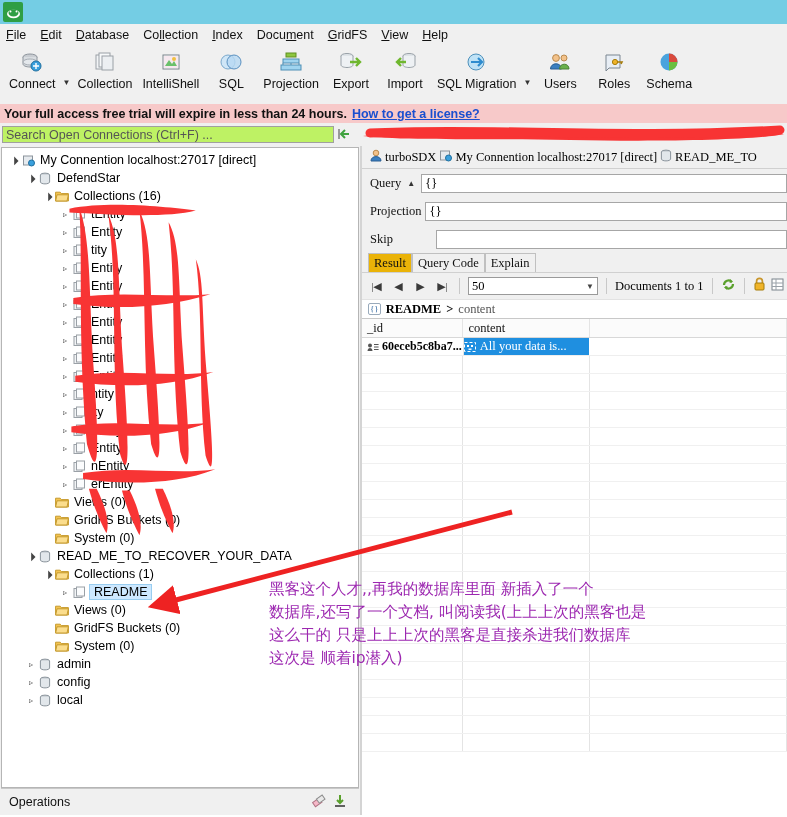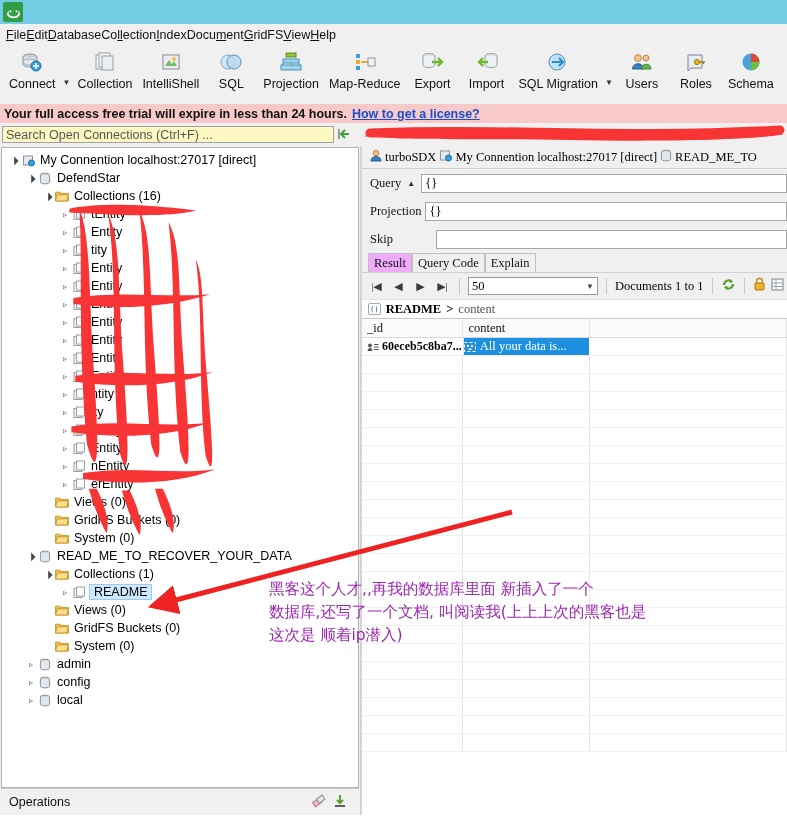--- a/index.html
+++ b/index.html
@@ -10,39 +10,39 @@
     font-size:12px;color:#000;
     position:relative;
   }
   
   #titlebar{height:24px;background:#74cde4;display:flex;align-items:center;}
   #app-logo{width:20px;height:20px;margin-left:3px;background:#2f9e44;border-radius:2px;
             display:flex;align-items:center;justify-content:center;}
   #app-logo svg{display:block;}
   
   #menubar{height:22px;background:#f0f0f0;display:flex;align-items:center;
-           padding-left:6px;border-bottom:1px solid #f0f0f0;}
+           padding-left:6px;gap:14px;border-bottom:1px solid #f0f0f0;}
   .menu-item{font-size:12.5px;color:#111;cursor:default;white-space:nowrap;}
   .menu-item u{text-decoration:underline;}
   
   #toolbar{height:57px;background:#f0f0f0;display:flex;align-items:flex-start;
            padding-left:4px;position:relative;}
   .tb-btn{width:auto;min-width:44px;padding:2px 5px 0 5px;display:flex;flex-direction:column;
           align-items:center;cursor:default;text-align:center;}
   .tb-ico{height:26px;width:30px;display:flex;align-items:center;justify-content:center;}
   .tb-lbl{font-size:12.5px;color:#111;margin-top:2px;white-space:nowrap;}
   .tb-caret{align-self:center;margin:0 2px;font-size:8px;color:#333;padding-top:14px;}
   
   #trial{height:19px;background:#f7c9c9;display:flex;align-items:center;padding-left:4px;
          font-size:12.5px;font-weight:bold;color:#111;}
   #trial a{color:#1a4fcf;text-decoration:underline;margin-left:5px;font-weight:bold;}
   
   #searchrow{height:23px;background:#f0f0f0;display:flex;align-items:center;
              padding:0 2px;gap:3px;position:relative;}
-  #search-input{width:332px;height:17px;border:1px solid #a0a0a0;background:#fef9c3;
+  #search-input{width:332px;height:17px;border:1px solid #a0a0a0;background:#bef264;
                 font-size:12.5px;padding:0 3px;color:#555;box-sizing:border-box;}
   #search-input::placeholder{color:#555;}
   #collapse-icon{width:14px;text-align:center;font-size:11px;color:#2f9e44;}
   #redact-top{position:absolute;left:360px;top:0;width:427px;height:23px;overflow:hidden;}
   
   #main{display:flex;height:669px;background:#f0f0f0;}
   
   #sidebar{width:360px;background:#f0f0f0;display:flex;flex-direction:column;
            position:relative;box-sizing:border-box;padding:1px 1px 0 1px;}
   #tree{flex:1;background:#fff;border:1px solid #b5b5b5;overflow:hidden;position:relative;
@@ -65,21 +65,21 @@
               border-bottom:1px solid #d0d0d0;}
   .qrow{height:28px;display:flex;align-items:center;padding-left:8px;gap:4px;}
   .qlabel{font-size:12.5px;color:#111;}
   .qsort{font-size:8px;color:#333;width:12px;text-align:center;}
   .qinput{flex:1;height:19px;border:1px solid #a6a6a6;background:#fff;font-size:12.5px;
           padding:0 3px;box-sizing:border-box;display:flex;align-items:center;color:#000;
           margin-right:0;}
   #tabs{height:19px;display:flex;align-items:flex-end;padding-left:6px;gap:0;}
   .tab{height:18px;padding:0 5px;font-size:12.5px;display:flex;align-items:center;
        background:#f0f0f0;border:1px solid #c0c0c0;border-bottom:none;color:#111;}
-  .tab.active{background:#f0abfc;}
+  .tab.active{background:#eab308;}
   #resultbar{height:26px;background:#f0f0f0;display:flex;align-items:center;gap:5px;
              padding-left:6px;border-top:1px solid #d0d0d0;}
   .navbtn{width:17px;text-align:center;font-size:11px;color:#3a3a3a;}
   .vsep{width:1px;height:16px;background:#c8c8c8;margin:0 3px;}
   #pagesize{width:130px;height:18px;border:1px solid #9a9a9a;background:#fff;font-size:12.5px;
             display:flex;align-items:center;justify-content:space-between;padding:0 3px;
             box-sizing:border-box;}
   #docrange{font-size:12.5px;color:#000000;}
   #pathbar{height:18px;background:#fff;display:flex;align-items:center;gap:5px;
            padding-left:6px;font-size:12.5px;border-top:1px solid #e2e2e2;}
@@ -184,32 +184,20 @@
       <svg width="26" height="20" viewBox="0 0 26 20">
         <rect x="8" y="1" width="10" height="4" fill="#8dc63f" stroke="#5f8f22"></rect>
         <rect x="5" y="7" width="16" height="4" fill="#9fd4ef" stroke="#4e8fb5"></rect>
         <rect x="3" y="13" width="20" height="5" fill="#9fd4ef" stroke="#4e8fb5"></rect>
         <path d="M5 13v-2M13 13v-2M21 13v-2" stroke="#4e8fb5"></path>
       </svg>
     </span>
     <span class="tb-lbl">Projection</span>
   </div>
 
-  <div class="tb-btn">
-    <span class="tb-ico">
-      <svg width="24" height="20" viewBox="0 0 24 20">
-        <rect x="3" y="2" width="4" height="4" fill="#3aa0dd"></rect>
-        <rect x="3" y="8" width="4" height="4" fill="#f0a830"></rect>
-        <rect x="3" y="14" width="4" height="4" fill="#3aa0dd"></rect>
-        <path d="M8 10h7" stroke="#f0a830" stroke-width="2"></path>
-        <rect x="15" y="6" width="7" height="8" fill="#eef2f5" stroke="#8a9298"></rect>
-      </svg>
-    </span>
-    <span class="tb-lbl">Map-Reduce</span>
-  </div>
 
   <div class="tb-btn">
     <span class="tb-ico">
       <svg width="24" height="20" viewBox="0 0 24 20">
         <ellipse cx="8" cy="4" rx="6" ry="2.5" fill="#dfe4e8" stroke="#98a0a7"></ellipse>
         <path d="M2 4v9c0 1.4 2.7 2.5 6 2.5s6-1.1 6-2.5V4" fill="#eef1f4" stroke="#98a0a7"></path>
         <path d="M11 10h9M17 6l4 4-4 4" stroke="#6fb72e" stroke-width="2.4" fill="none"></path>
       </svg>
     </span>
     <span class="tb-lbl">Export</span>
@@ -879,14 +867,15 @@
     <marker id="arrowhead" markerWidth="6" markerHeight="6" refX="1" refY="3" orient="auto">
       <path d="M0,0 L6,3 L0,6 z" fill="#ee2222"></path>
     </marker>
   </defs>
   <line x1="512" y1="512" x2="172" y2="601" stroke="#ee2222" stroke-width="5" marker-end="url(#arrowhead)"></line>
 </svg>
 
 <div id="annotation">
   <div>黑客这个人才,,再我的数据库里面 新插入了一个</div>
   <div>数据库,还写了一个文档, 叫阅读我(上上上次的黑客也是</div>
+  <div>这么干的 只是上上上次的黑客是直接杀进我们数据库</div>
   <div>这次是 顺着ip潜入)</div>
 </div>
 
 </body></html>

